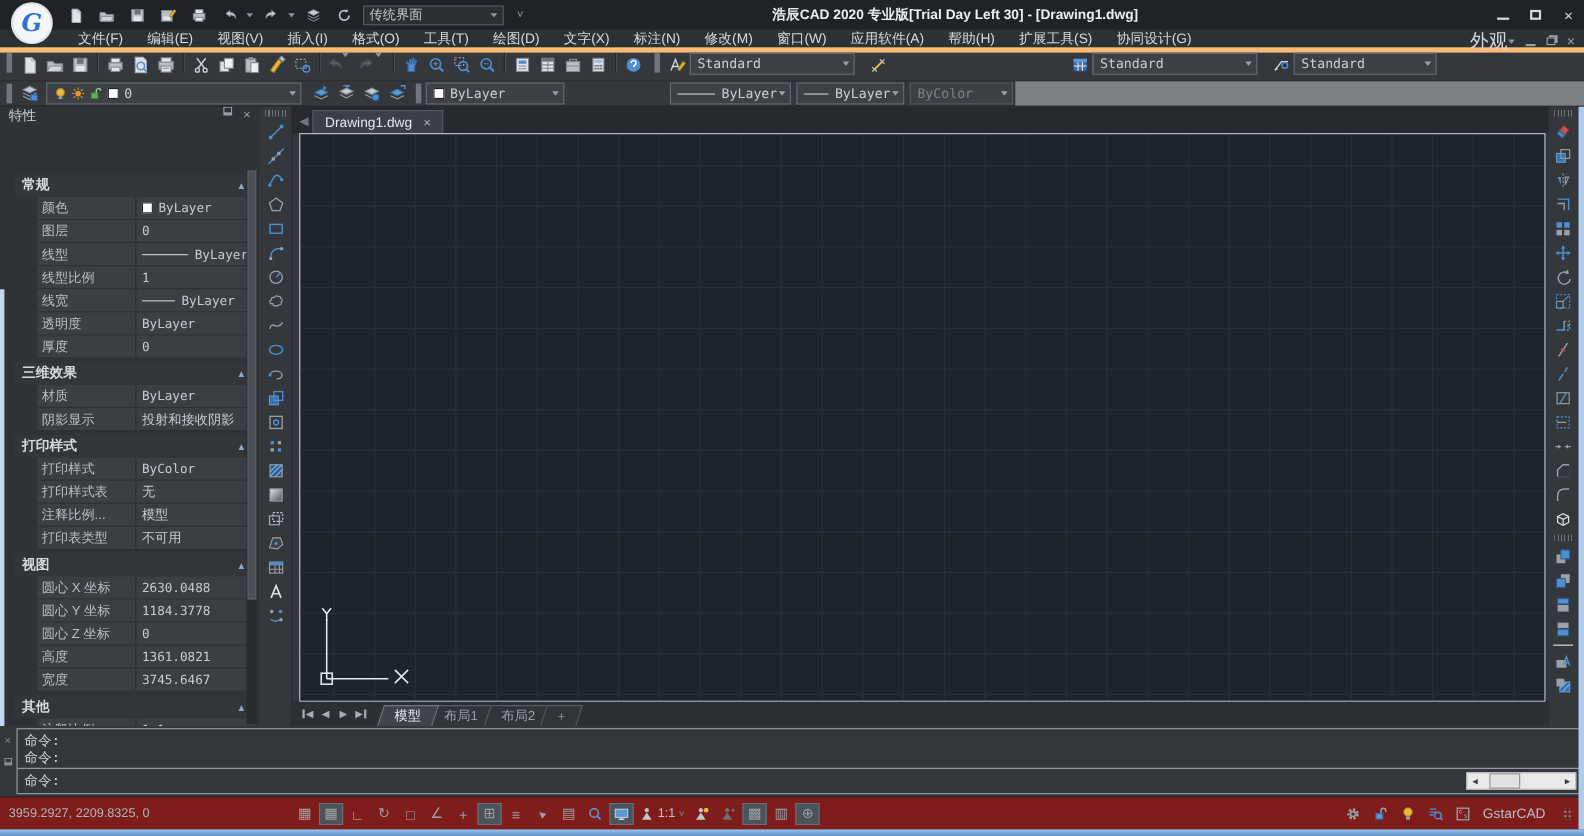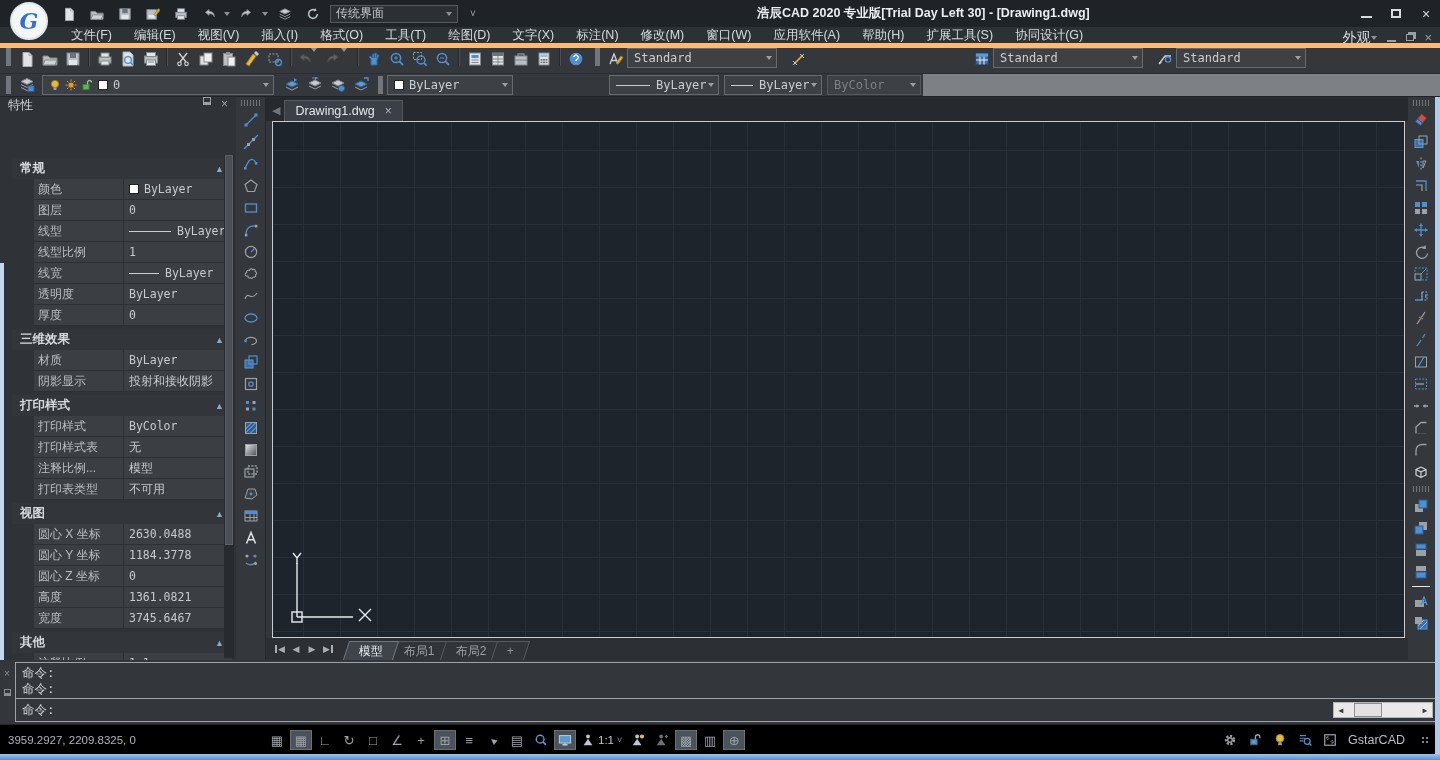--- a/index.html
+++ b/index.html
@@ -14,34 +14,34 @@
   #titlebar{position:absolute;left:0;top:0;width:1440px;height:27px;background:#1f2328;display:flex;align-items:center;}
   #logo{position:absolute;left:10px;top:2px;width:38px;height:38px;border-radius:50%;background:#f4f6f8;
     border:2px solid #dfe5ea;z-index:30;display:flex;align-items:center;justify-content:center;
     color:#2f6fd8;font-weight:bold;font-size:22px;font-style:italic;font-family:"DejaVu Serif",serif;}
   #qat{position:absolute;left:58px;top:0;height:27px;display:flex;align-items:center;gap:6px;}
   .qat-btn{width:22px;height:22px;display:flex;align-items:center;justify-content:center;}
   .qat-caret{width:0;height:0;border-left:3px solid transparent;border-right:3px solid transparent;border-top:4px solid #8d939a;margin-left:-2px;}
   #ws-combo{width:128px;height:18px;background:#2c3035;border:1px solid #565b61;color:#c3c8cd;
     font-size:12px;padding:0 5px;display:flex;align-items:center;justify-content:space-between;}
   #qat-more{color:#9aa0a6;font-size:10px;margin-left:6px;}
-  #win-title{position:absolute;left:757px;top:0;height:26px;display:flex;align-items:center;
+  #win-title{position:absolute;left:702px;top:0;height:26px;display:flex;align-items:center;
     color:#eceff2;font-size:12.5px;font-weight:bold;white-space:nowrap;}
   #win-controls{position:absolute;right:6px;top:0;height:27px;display:flex;align-items:center;gap:14px;}
   .wc{width:16px;height:14px;display:flex;align-items:center;justify-content:center;color:#d7dbdf;font-size:14px;}
   .wc-min{width:11px;height:0;border-bottom:2px solid #d7dbdf;margin-top:7px;}
   .wc-max{width:10px;height:9px;border:2px solid #d7dbdf;}
 
   
   #menubar{position:absolute;left:0;top:27px;width:1440px;height:21px;background:#2c3136;
     display:flex;align-items:center;border-bottom:5px solid #fdba74;}
   #menubar .mitems{display:flex;margin-left:60px;gap:0;}
   .mitem{color:#d6dade;font-size:12.5px;padding:0 11px;height:21px;display:flex;align-items:center;}
   #menu-right{position:absolute;right:8px;top:0;height:21px;display:flex;align-items:center;gap:10px;}
-  #appearance{color:#d6dade;font-size:14px;display:flex;align-items:center;gap:3px;}
+  #appearance{color:#d6dade;font-size:17px;display:flex;align-items:center;gap:3px;}
   .mdi-min{width:9px;border-bottom:2px solid #9aa0a6;height:0;margin-top:6px;}
   .mdi-restore{width:8px;height:7px;border:1px solid #9aa0a6;box-shadow:2px -2px 0 -0px #9aa0a6;}
   .mdi-close{color:#9aa0a6;font-size:13px;}
 
   
   #toolbarA{position:absolute;left:0;top:48px;width:1440px;height:26px;background:#34383d;
     display:flex;align-items:flex-start;border-bottom:1px solid #2a2e32;}
   #toolbarB{position:absolute;left:0;top:74px;width:1440px;height:23px;background:#34383d;
     display:flex;align-items:center;border-bottom:1px solid #202428;}
   .vgrip{width:5px;height:18px;margin:0 4px 0 6px;
@@ -131,21 +131,21 @@
     font-family:"DejaVu Sans Mono",monospace;font-size:12.5px;line-height:16px;}
   #cmd-input-row{height:22px;display:flex;align-items:center;padding:0 6px;color:#ced3d8;
     font-family:"DejaVu Sans Mono",monospace;font-size:12.5px;position:relative;}
   #hscroll{position:absolute;right:4px;top:3px;width:100px;height:16px;background:#e9e9e9;
     border:1px solid #b5b5b5;display:flex;align-items:center;}
   #hscroll .harr{width:14px;text-align:center;color:#3c3c3c;font-size:8px;}
   #hscroll .hthumb{width:28px;height:14px;background:#e2e2e2;border:1px solid #8f8f8f;margin-left:6px;}
   #hscroll .sp{flex:1;}
 
   
-  #statusbar{position:absolute;left:0;top:724px;width:1440px;height:30px;background:#000000;
+  #statusbar{position:absolute;left:0;top:724px;width:1440px;height:30px;background:#7f1d1d;
     border-top:1px solid #202428;}
   #coords{position:absolute;left:8px;top:0;height:30px;display:flex;align-items:center;
     color:#aeb4ba;font-size:11.5px;}
   #status-icons{position:absolute;left:266px;top:0;height:30px;display:flex;align-items:center;gap:2px;}
   .sicon{min-width:22px;height:20px;display:flex;align-items:center;justify-content:center;
     color:#9aa1a8;font-size:13px;padding:0 2px;border:1px solid transparent;}
   .sicon.pressed{background:#4b525a;border:1px solid #6a7077;}
   .sicon .rot{transform:rotate(-50deg);display:inline-block;font-size:10px;}
   #anno-scale{display:flex;align-items:center;gap:3px;color:#c0c6cc;font-size:11.5px;}
   #status-right{position:absolute;right:10px;top:0;height:30px;display:flex;align-items:center;gap:11px;}

